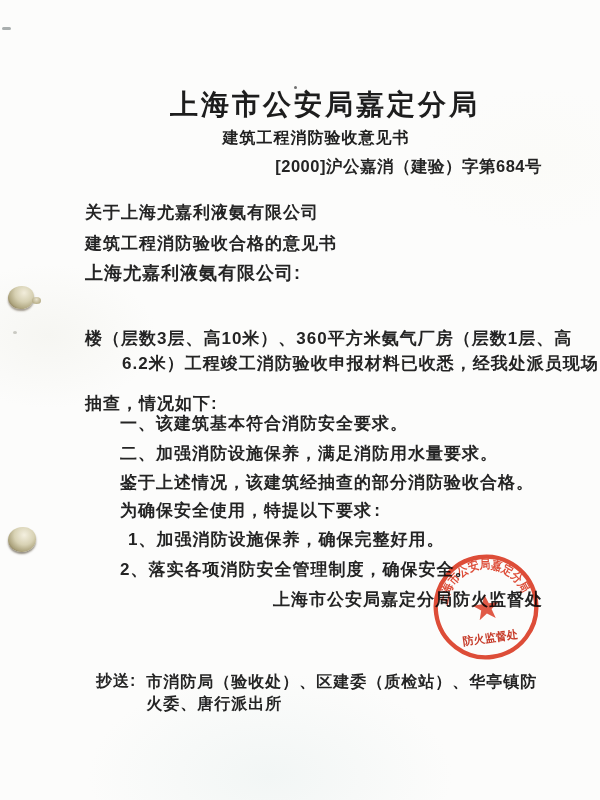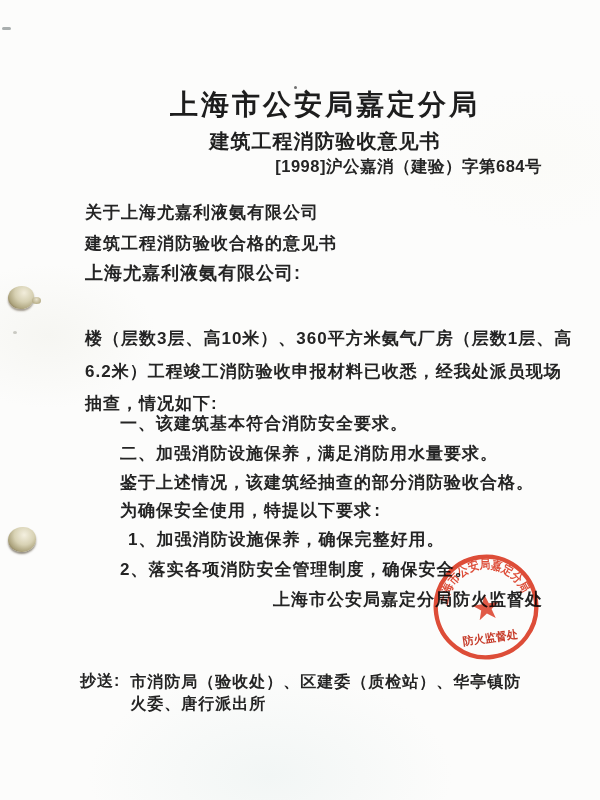--- a/index.html
+++ b/index.html
@@ -16,49 +16,49 @@
       radial-gradient(ellipse 200px 120px at 90% 20%, #fbfbf8 0%, rgba(251,251,248,0) 60%),
       #fcfcfb;
     color:#242424;
   }
   .line{position:absolute;white-space:nowrap;}
   .title{
     top:86px;left:85px;width:480px;text-align:center;
     font-size:28px;font-weight:700;letter-spacing:3px;color:#1d1d1d;
   }
   .doc-type{
-    top:128px;left:100px;width:450px;text-align:center;
-    font-size:20px;font-weight:700;letter-spacing:1px;color:#1f1f1f;
+    top:128px;left:91px;width:450px;text-align:center;
+    font-size:16px;font-weight:700;letter-spacing:1px;color:#1f1f1f;
   }
   .doc-number{
     top:156px;left:85px;width:457px;text-align:right;
     font-size:16.5px;font-weight:600;letter-spacing:.5px;
   }
   .subject{
     left:85px;width:456px;
     font-size:17px;font-weight:700;letter-spacing:1px;
   }
   .subject1{top:201px;}
   .subject2{top:232px;}
   .salutation{top:261px;left:85px;font-size:18px;font-weight:600;letter-spacing:1px;}
   .body-line{left:85px;font-size:17px;font-weight:600;letter-spacing:1px;}
   .bl0{top:294px;padding-left:36px;}
   .bl1{top:327px;}
-  .bl2{top:360px;}
+  .bl2{top:352px;margin-left:37px;}
   .bl3{top:392px;}
   .item{left:120px;font-size:17px;font-weight:600;letter-spacing:1px;}
   .it0{top:412px;}
   .it1{top:442px;}
   .it2{top:471px;}
   .it3{top:499px;font-family:Liberation Mono, monospace;}
   .it4{top:528px;margin-left:8px;}
   .it5{top:558px;}
   .issuer{top:588px;left:85px;width:458px;text-align:right;font-size:17px;font-weight:600;letter-spacing:1px;}
   .date-line{top:618px;left:85px;width:458px;text-align:right;font-size:17px;font-weight:600;letter-spacing:2px;}
-  .cc{position:absolute;top:671px;left:80px;display:flex;font-size:16px;font-weight:600;letter-spacing:1px;justify-content:center;}
+  .cc{position:absolute;top:671px;left:96px;display:flex;font-size:16px;font-weight:600;letter-spacing:1px;justify-content:center;}
   .cc-label{margin-right:10px;white-space:nowrap;}
   .cc-content{line-height:22px;white-space:nowrap;}
   .stamp{
     position:absolute;left:428px;top:549px;width:116px;height:116px;
     transform:rotate(-8deg);
     opacity:.9;mix-blend-mode:multiply;
   }
   .blob{position:absolute;border-radius:55% 48% 52% 50%;}
   .blob1{
     left:8px;top:286px;width:26px;height:23px;
@@ -79,21 +79,21 @@
   .speck2{left:13px;top:331px;width:4px;height:3px;background:#c9c9c2;}
   .speck3{left:2px;top:27px;width:9px;height:3px;background:#a9aeae;border-radius:2px;}
 </style>
 </head>
 <body>
 
 <div class="page">
 
   <div class="line title">上海市公安局嘉定分局</div>
   <div class="line doc-type">建筑工程消防验收意见书</div>
-  <div class="line doc-number">[1998]沪公嘉消（建验）字第684号</div>
+  <div class="line doc-number">[2000]沪公嘉消（建验）字第684号</div>
 
   <div class="line subject subject1">关于上海尤嘉利液氨有限公司</div>
   <div class="line subject subject2">建筑工程消防验收合格的意见书</div>
 
   <div class="line salutation">上海尤嘉利液氨有限公司:</div>
 
   <div class="line body-line bl1">楼（层数3层、高10米）、360平方米氨气厂房（层数1层、高</div>
   <div class="line body-line bl2">6.2米）工程竣工消防验收申报材料已收悉，经我处派员现场</div>
   <div class="line body-line bl3">抽查，情况如下:</div>
 

